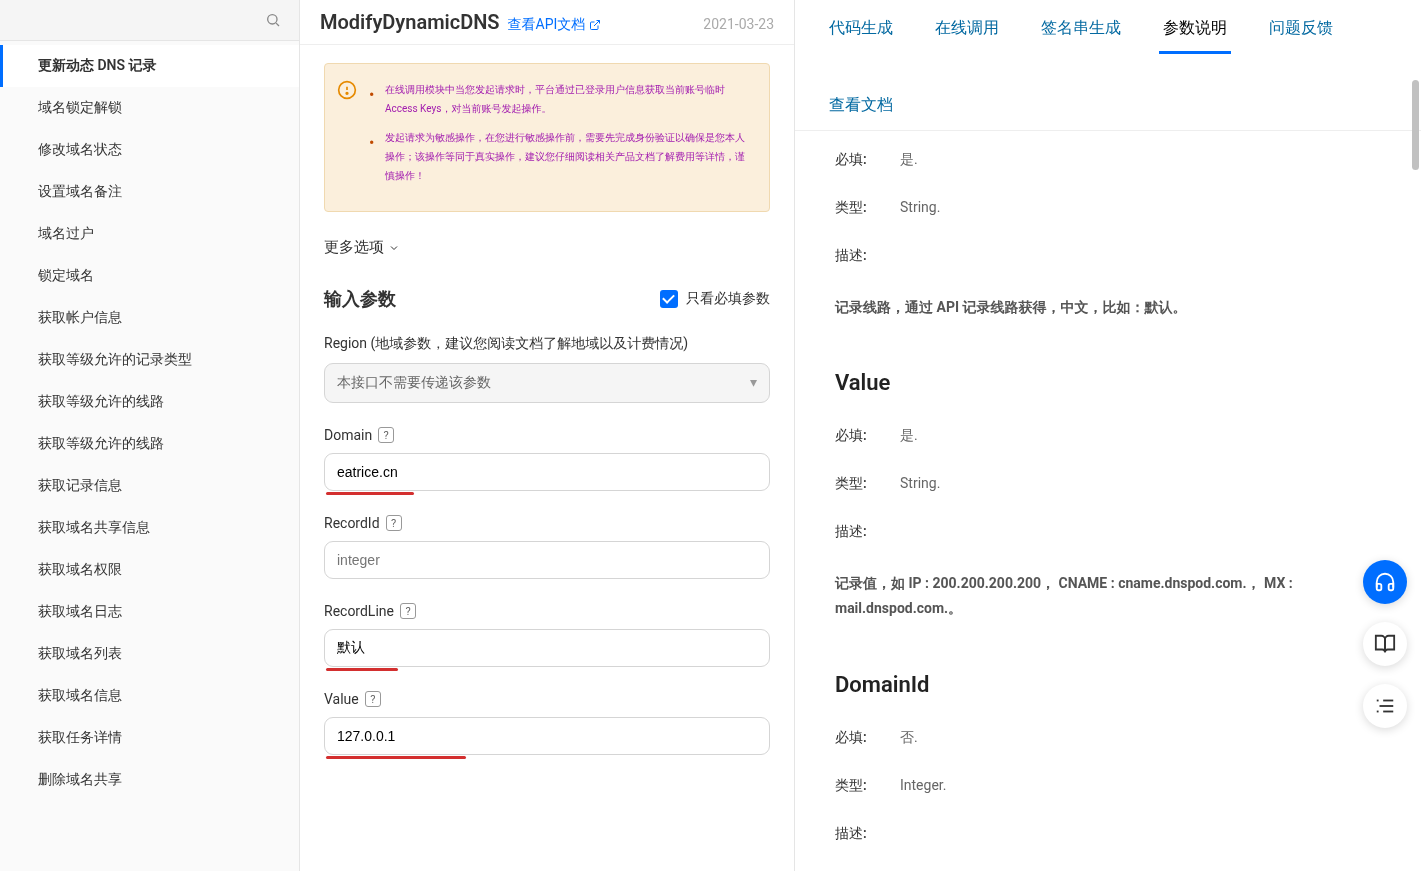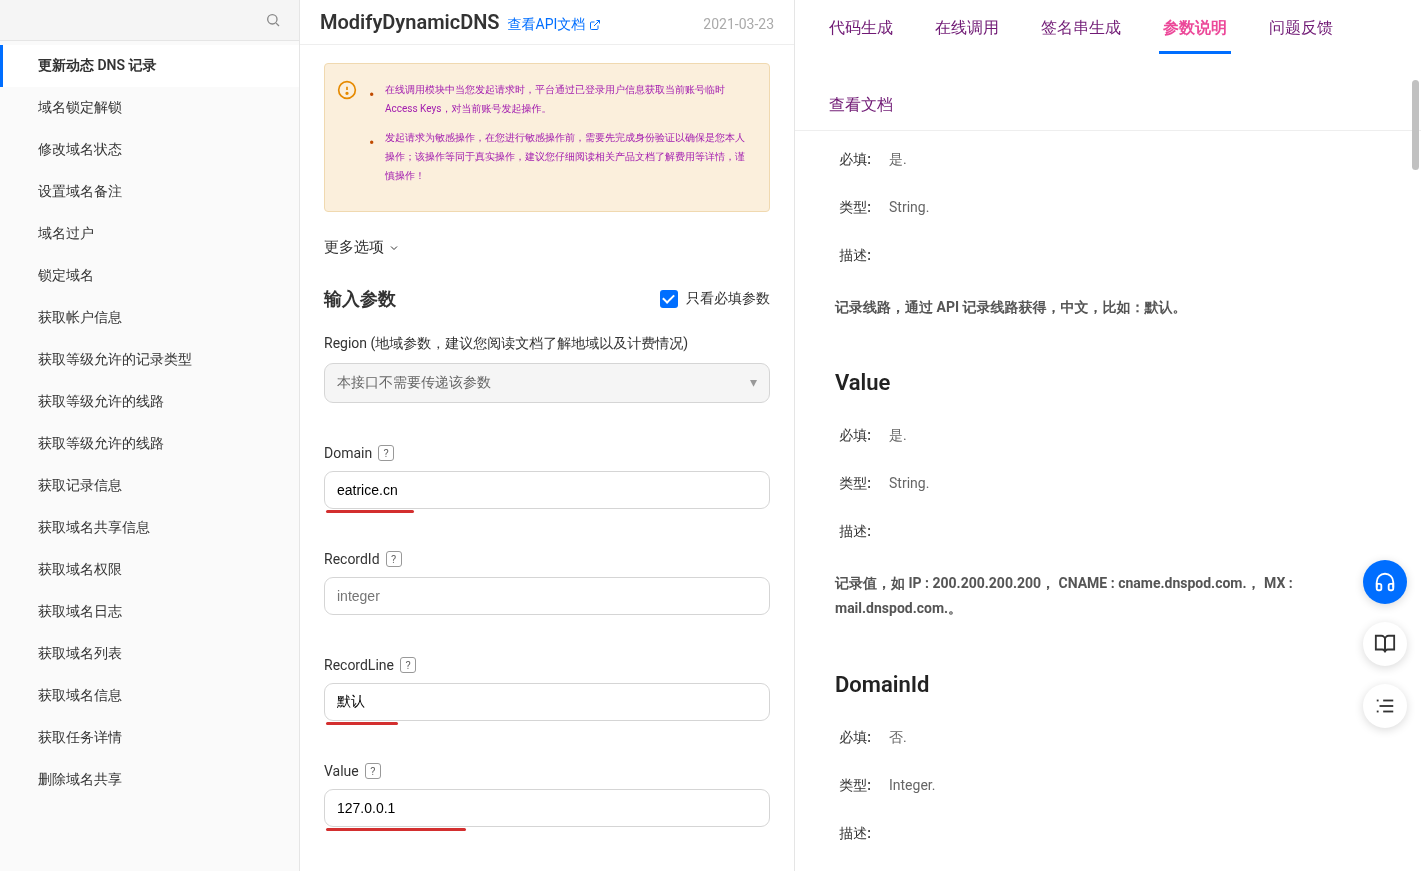--- a/index.html
+++ b/index.html
@@ -33,44 +33,44 @@
 .more-options { color: #333; font-size: 15px; cursor: pointer; display: inline-flex; align-items: center; gap: 4px; margin-bottom: 30px; }
 .chevron-down { width: 12px; height: 12px; }
 
 .param-header { display: flex; justify-content: space-between; align-items: center; margin-bottom: 24px; }
 .param-title { font-size: 18px; font-weight: 600; }
 .check-row { display: flex; align-items: center; gap: 8px; }
 .checkbox { width: 18px; height: 18px; background: #006eff; border-radius: 3px; position: relative; cursor: pointer; }
 .checkbox::after { content: ""; position: absolute; left: 5px; top: 2px; width: 5px; height: 9px; border: solid #fff; border-width: 0 2px 2px 0; transform: rotate(45deg); }
 .check-label { font-size: 14px; }
 
-.form-group { margin-bottom: 42px; }
+.form-group { margin-bottom: 24px; }
 .form-label { font-size: 14px; color: #333; margin-bottom: 10px; display: flex; align-items: center; gap: 6px; }
 .help-icon { width: 16px; height: 16px; border: 1px solid #999; border-radius: 3px; color: #666; display: inline-flex; align-items: center; justify-content: center; font-size: 11px; cursor: help; }
 .form-input, .form-select { width: 100%; border: 1px solid #d5d5d5; padding: 10px 12px; font-size: 14px; border-radius: 9px; background: #fff; }
 .form-select { background: #f5f5f5; color: #666; position: relative; cursor: default; }
 .select-caret { float: right; color: #999; }
 .red-underline { position: relative; }
 .red-underline::after { content: ""; position: absolute; left: 2px; bottom: -4px; width: 88px; height: 3px; background: #d32f2f; border-radius: 3px; }
 .red-underline.w2::after { width: 72px; }
 .red-underline.w3::after { width: 140px; }
 
 .splitter { width: 6px; background: transparent; cursor: col-resize; position: absolute; right: -3px; top: 0; bottom: 0; }
 
 
 .right { flex: 1; display: flex; flex-direction: column; position: relative; }
 .tabs { display: flex; flex-wrap: wrap; gap: 34px; padding: 10px 30px 0 30px; border-bottom: 1px solid #eee; }
-.tab { padding: 8px 4px 14px 4px; font-size: 16px; color: #701a75; cursor: pointer; position: relative; }
-.tab.active { color: #ec4899; font-weight: 700; }
+.tab { padding: 8px 4px 14px 4px; font-size: 16px; color: #0369a1; cursor: pointer; position: relative; }
+.tab.active { color: #000000; font-weight: 400; }
 .tab.active::after { content: ""; position: absolute; left: 0; right: 0; bottom: -1px; height: 3px; background: #006eff; }
 .right-body { flex: 1; overflow-y: auto; padding: 20px 40px; }
 .right-scroll { position: absolute; right: 2px; top: 80px; width: 7px; height: 90px; background: #c1c1c1; border-radius: 4px; }
 
 .doc-sec { margin-bottom: 50px; }
-.doc-row { display: flex; gap: 14px; margin-bottom: 30px; font-size: 14px; color: #666; text-align: center; }
+.doc-row { display: flex; gap: 25px; margin-bottom: 30px; font-size: 14px; color: #666; }
 .doc-row .k { color: #333; font-weight: 500; min-width: 40px; }
 .doc-title { font-size: 22px; font-weight: 600; margin-bottom: 32px; color: #222; }
 .doc-desc { font-size: 14px; color: #555; line-height: 1.8; font-weight: bold; }
 
 
 .float-btns { position: absolute; right: 14px; top: 560px; display: flex; flex-direction: column; gap: 18px; }
 .float-btn { width: 44px; height: 44px; border-radius: 50%; display: flex; align-items: center; justify-content: center; cursor: pointer; box-shadow: 0 2px 10px rgba(0,0,0,.15); background: #fff; color: #333; }
 .float-btn.blue { background: #006eff; color: #fff; }
 .float-btn svg { width: 22px; height: 22px; }
 

